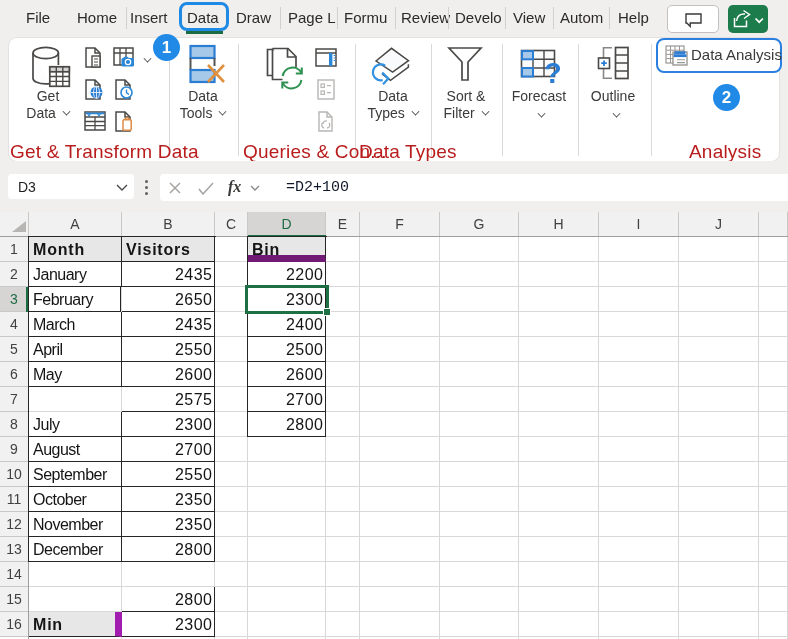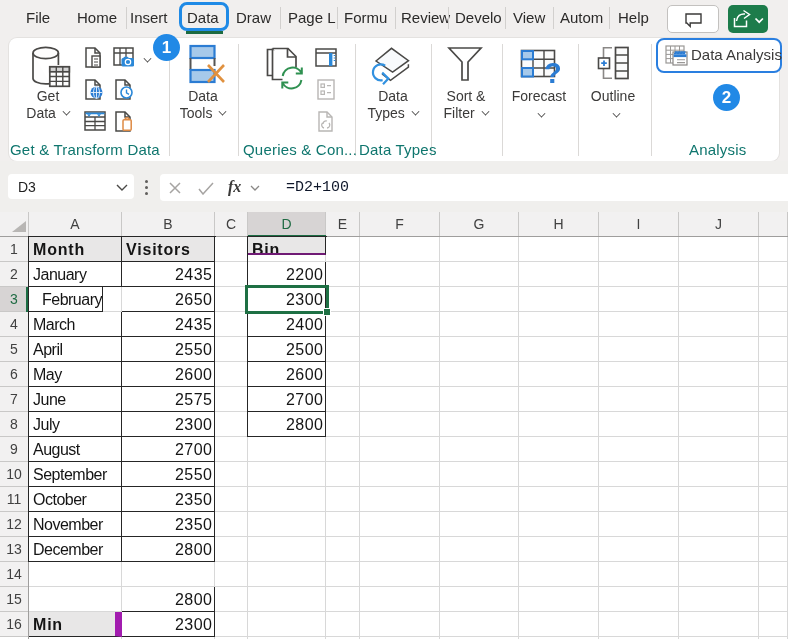--- a/index.html
+++ b/index.html
@@ -12,21 +12,21 @@
 .tab { position:absolute; top:9px; font-size:15px; color:#2b2a29; white-space:nowrap; }
 .tabsep { position:absolute; top:7px; width:1px; height:22px; background:#d2d0ce; }
 #databox { position:absolute; left:179px; top:2px; width:50px; height:29px; border:3px solid #1f8ae6; border-radius:8px; }
 #datauline { position:absolute; left:186px; top:31px; width:37px; height:2.8px; background:#1d6b42; }
 #commentbtn { position:absolute; left:667px; top:5px; width:52px; height:28px; background:#fff; border:1px solid #c3c1bf; border-radius:5px; }
 #sharebtn { position:absolute; left:728px; top:5px; width:40px; height:28px; background:#1d7c4b; border-radius:5px; }
 
 #ribbon { left:9px; top:38px; width:770px; height:123px; background:#fff; border-radius:8px; box-shadow:0 0 0 1px #e4e2e0; }
 .rsep { position:absolute; top:44px; width:1px; height:112px; background:#dbd9d7; }
 .blabel { position:absolute; font-size:14px; color:#3b3a39; text-align:center; line-height:17px; white-space:nowrap; }
-.glabel { position:absolute; top:141px; font-size:15px; letter-spacing:0.2px; color:#0f766e; text-align:left; white-space:nowrap; }
+.glabel { position:absolute; top:141px; font-size:19px; letter-spacing:0.2px; color:#b91c1c; text-align:right; white-space:nowrap; }
 .chev { display:inline-block; width:7px; height:7px; border-right:1.4px solid #3b3a39; border-bottom:1.4px solid #3b3a39; transform:rotate(45deg) scale(0.8); position:relative; top:-3px; margin-left:3px; }
 
 .badge { position:absolute; width:27px; height:27px; border-radius:50%; background:#2189e6; color:#fff; font-size:17px; font-weight:bold; text-align:center; line-height:27px; }
 #dabox { position:absolute; left:656px; top:38px; width:126px; height:35px; border:2.5px solid #2a7fe0; border-radius:8px; background:#fff; }
 
 #fbar { left:0; top:161px; width:788px; height:51px; background:#f0efed; }
 .wbox { position:absolute; background:#fff; border-radius:4px; }
 
 #sheet { left:0; top:212px; width:788px; height:427px; background:#fff; }
 .colhdr { position:absolute; top:0; height:24px; background:#f2f1f1; border-right:1px solid #c9c8c7; font-size:14px; color:#414141; text-align:center; line-height:24px; }
@@ -315,48 +315,47 @@
       <div class="gh" style="left:29px;top:349px;width:759px;"></div>
       <div class="gh" style="left:29px;top:374px;width:759px;"></div>
       <div class="gh" style="left:29px;top:399px;width:759px;"></div>
       <div class="gh" style="left:29px;top:424px;width:759px;"></div>
       <div style="position:absolute;left:28px;top:24px;width:188px;height:1px;background:#262626;"></div>
       <div style="position:absolute;left:28px;top:24px;width:1px;height:326px;background:#262626;"></div>
       <div class="cell txt hdrfill" style="left:29px;top:25px;width:93px;height:25px;border-right:1px solid #262626;border-bottom:1px solid #262626;">Month</div>
       <div class="cell txt hdrfill" style="left:122px;top:25px;width:93px;height:25px;border-right:1px solid #262626;border-bottom:1px solid #262626;">Visitors</div>
       <div class="cell txt" style="left:29px;top:50px;width:93px;height:25px;border-right:1px solid #262626;border-bottom:1px solid #262626;">January</div>
       <div class="cell num" style="left:122px;top:50px;width:93px;height:25px;border-right:1px solid #262626;border-bottom:1px solid #262626;">2435</div>
-      <div class="cell txt" style="left:29px;top:75px;width:74px;height:25px;border-right:1px solid #262626;border-bottom:1px solid #262626;text-align:right;">February</div>
+      <div class="cell txt" style="left:29px;top:75px;width:92px;height:25px;border-right:1px solid #262626;border-bottom:1px solid #262626;">February</div>
       <div class="cell num" style="left:122px;top:75px;width:93px;height:25px;border-right:1px solid #262626;border-bottom:1px solid #262626;">2650</div>
       <div class="cell txt" style="left:29px;top:100px;width:93px;height:25px;border-right:1px solid #262626;border-bottom:1px solid #262626;">March</div>
       <div class="cell num" style="left:122px;top:100px;width:93px;height:25px;border-right:1px solid #262626;border-bottom:1px solid #262626;">2435</div>
       <div class="cell txt" style="left:29px;top:125px;width:93px;height:25px;border-right:1px solid #262626;border-bottom:1px solid #262626;">April</div>
       <div class="cell num" style="left:122px;top:125px;width:93px;height:25px;border-right:1px solid #262626;border-bottom:1px solid #262626;">2550</div>
       <div class="cell txt" style="left:29px;top:150px;width:93px;height:25px;border-right:1px solid #262626;border-bottom:1px solid #262626;">May</div>
       <div class="cell num" style="left:122px;top:150px;width:93px;height:25px;border-right:1px solid #262626;border-bottom:1px solid #262626;">2600</div>
-      <div class="cell txt" style="left:29px;top:175px;width:93px;height:25px;border-right:1px solid #262626;border-bottom:1px solid #262626;">June</div>
       <div class="cell num" style="left:122px;top:175px;width:93px;height:25px;border-right:1px solid #262626;border-bottom:1px solid #262626;">2575</div>
       <div class="cell txt" style="left:29px;top:200px;width:93px;height:25px;border-right:1px solid #262626;border-bottom:1px solid #262626;">July</div>
       <div class="cell num" style="left:122px;top:200px;width:93px;height:25px;border-right:1px solid #262626;border-bottom:1px solid #262626;">2300</div>
       <div class="cell txt" style="left:29px;top:225px;width:93px;height:25px;border-right:1px solid #262626;border-bottom:1px solid #262626;">August</div>
       <div class="cell num" style="left:122px;top:225px;width:93px;height:25px;border-right:1px solid #262626;border-bottom:1px solid #262626;">2700</div>
       <div class="cell txt" style="left:29px;top:250px;width:93px;height:25px;border-right:1px solid #262626;border-bottom:1px solid #262626;">September</div>
       <div class="cell num" style="left:122px;top:250px;width:93px;height:25px;border-right:1px solid #262626;border-bottom:1px solid #262626;">2550</div>
       <div class="cell txt" style="left:29px;top:275px;width:93px;height:25px;border-right:1px solid #262626;border-bottom:1px solid #262626;">October</div>
       <div class="cell num" style="left:122px;top:275px;width:93px;height:25px;border-right:1px solid #262626;border-bottom:1px solid #262626;">2350</div>
       <div class="cell txt" style="left:29px;top:300px;width:93px;height:25px;border-right:1px solid #262626;border-bottom:1px solid #262626;">November</div>
       <div class="cell num" style="left:122px;top:300px;width:93px;height:25px;border-right:1px solid #262626;border-bottom:1px solid #262626;">2350</div>
       <div class="cell txt" style="left:29px;top:325px;width:93px;height:25px;border-right:1px solid #262626;border-bottom:1px solid #262626;">December</div>
       <div class="cell num" style="left:122px;top:325px;width:93px;height:25px;border-right:1px solid #262626;border-bottom:1px solid #262626;">2800</div>
       <div class="cell num" style="left:122px;top:375px;width:93px;height:25px;border-right:1px solid #262626;border-bottom:1px solid #262626;">2800</div>
       <div class="cell txt hdrfill" style="left:29px;top:400px;width:93px;height:25px;border-right:7px solid #a21caf;border-bottom:1px solid #262626;">Min</div>
       <div class="cell num" style="left:122px;top:400px;width:93px;height:25px;border-right:1px solid #262626;border-bottom:1px solid #262626;">2300</div>
       <div style="position:absolute;left:247px;top:24px;width:80px;height:1px;background:#262626;"></div>
       <div style="position:absolute;left:247px;top:24px;width:1px;height:201px;background:#262626;"></div>
-      <div class="cell txt hdrfill" style="left:248px;top:25px;width:78px;height:18px;border-right:1px solid #262626;border-bottom:2px solid #701a75;">Bin</div>
+      <div class="cell txt hdrfill" style="left:248px;top:25px;width:78px;height:25px;border-right:1px solid #262626;border-bottom:7px solid #701a75;">Bin</div>
       <div class="cell num" style="left:248px;top:50px;width:78px;height:25px;border-right:1px solid #262626;border-bottom:1px solid #262626;">2200</div>
       <div class="cell num" style="left:248px;top:75px;width:78px;height:25px;border-right:1px solid #262626;border-bottom:1px solid #262626;">2300</div>
       <div class="cell num" style="left:248px;top:100px;width:78px;height:25px;border-right:1px solid #262626;border-bottom:1px solid #262626;">2400</div>
       <div class="cell num" style="left:248px;top:125px;width:78px;height:25px;border-right:1px solid #262626;border-bottom:1px solid #262626;">2500</div>
       <div class="cell num" style="left:248px;top:150px;width:78px;height:25px;border-right:1px solid #262626;border-bottom:1px solid #262626;">2600</div>
       <div class="cell num" style="left:248px;top:175px;width:78px;height:25px;border-right:1px solid #262626;border-bottom:1px solid #262626;">2700</div>
       <div class="cell num" style="left:248px;top:200px;width:78px;height:25px;border-right:1px solid #262626;border-bottom:1px solid #262626;">2800</div>
       <div style="position:absolute;left:245px;top:73px;width:84px;height:3px;background:#1e7044;"></div>
       <div style="position:absolute;left:245px;top:99px;width:84px;height:3px;background:#1e7044;"></div>
       <div style="position:absolute;left:245px;top:73px;width:3px;height:29px;background:#1e7044;"></div>

